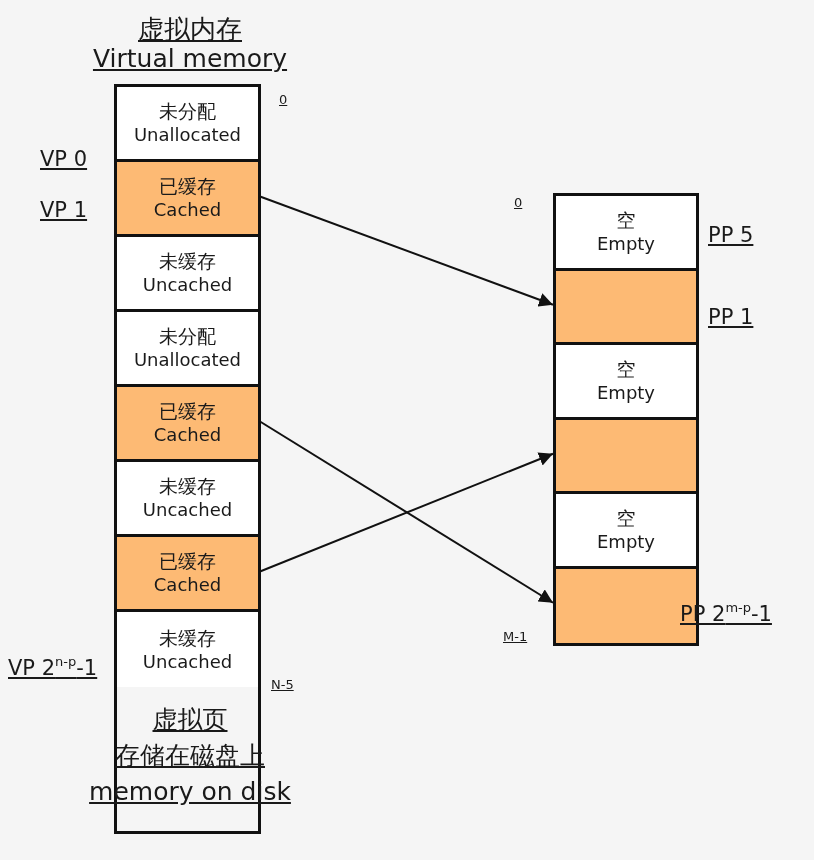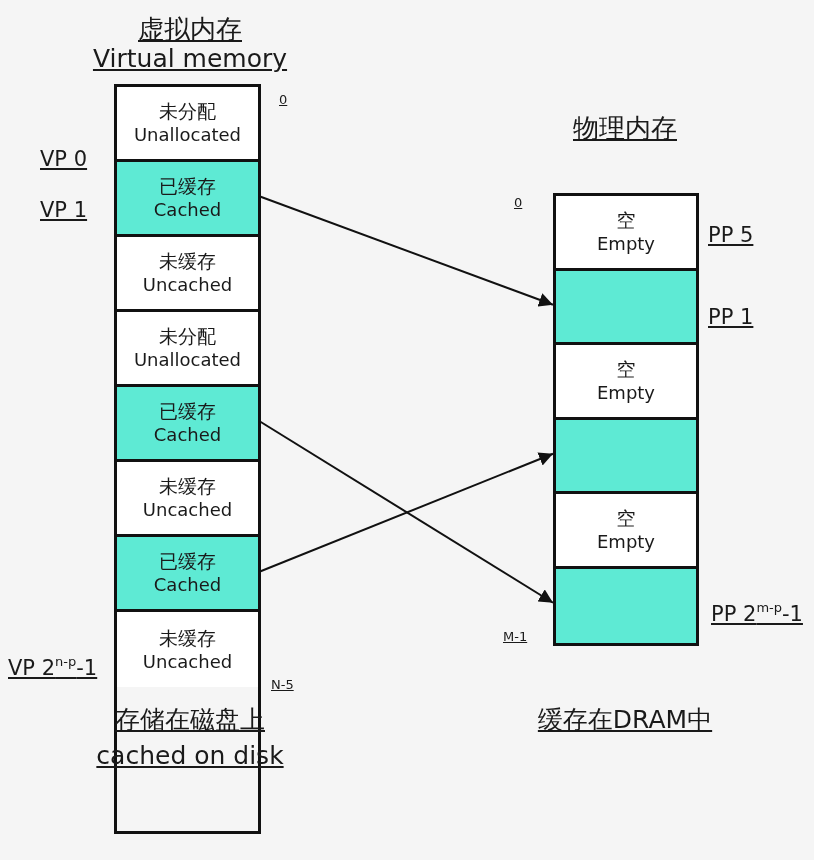--- a/index.html
+++ b/index.html
@@ -15,37 +15,36 @@
   .title-en { font-size: 25px; line-height: 30px; }
   .label { font-size: 21px; line-height: 24px; white-space: nowrap; }
   .small { font-size: 13px; line-height: 14px; }
   .col { position: absolute; border: 3px solid #111; box-sizing: border-box; }
   .cell {
     box-sizing: border-box; border-bottom: 3px solid #111;
     display: flex; flex-direction: column; align-items: center; justify-content: center;
     background: #ffffff;
   }
   .cell:last-child { border-bottom: none; }
-  .cell.cached { background: #5eead4; }
+  .cell.cached { background: #fdba74; }
   .cell .zh { font-size: 19px; line-height: 24px; }
   .cell .en { font-size: 18px; line-height: 24px; }
   .caption { font-size: 25px; line-height: 36px; }
   sup { font-size: 13px; vertical-align: 9px; }
   svg#arrows { position: absolute; left: 0; top: 0; }
 </style>
 </head>
 <body>
 
 <div class="abs center" style="left:60px; top:14px; width:260px;">
   <div class="title-zh">虚拟内存</div>
   <div class="title-en">Virtual memory</div>
 </div>
 
 <div class="abs center" style="left:505px; top:113px; width:240px;">
-  <div class="title-zh">物理内存</div>
 </div>
 
 <div class="col" id="vcol" style="left:114px; top:84px; width:147px; height:750px;">
     <div class="cell" style="height: 75px;">
       <div class="zh">未分配</div>
       <div class="en">Unallocated</div>
     </div>
     <div class="cell cached" style="height: 75px;">
       <div class="zh">已缓存</div>
       <div class="en">Cached</div>
@@ -99,28 +98,28 @@
 
 <div class="abs small" style="left:514px; top:196px;">0</div>
 <div class="abs small" style="left:503px; top:630px;">M-1</div>
 
 <div class="abs label" style="left:40px; top:119px;margin-top:28px;">VP 0</div>
 <div class="abs label" style="left:40px; top:198px;text-align:right;">VP 1</div>
 <div class="abs label" style="left:8px; top:650px;"><span>VP 2</span><sup>n-p</sup><span>-1</span></div>
 
 <div class="abs label" style="left:708px; top:223px;">PP 5</div>
 <div class="abs label" style="left:708px; top:305px;">PP 1</div>
-<div class="abs label" style="left:711px; top:596px;"><span>PP 2</span><sup>m-p</sup><span>-1</span></div>
+<div class="abs label" style="left:680px; top:596px;"><span>PP 2</span><sup>m-p</sup><span>-1</span></div>
 
 <div class="abs center caption" style="left:40px; top:702px; width:300px;">
+  <div>虚拟页</div>
   <div>存储在磁盘上</div>
-  <div>cached on disk</div>
+  <div>memory on disk</div>
 </div>
 <div class="abs center caption" style="left:470px; top:702px; width:310px;">
-  <div>缓存在DRAM中</div>
 </div>
 
 <svg id="arrows" width="814" height="860">
   <defs>
     <marker id="ah" viewBox="0 0 10 10" refX="10" refY="5" markerWidth="7" markerHeight="7" orient="auto">
       <path d="M0,0 L10,5 L0,10 z" fill="#111"></path>
     </marker>
   </defs>
 <line x1="260" y1="196.5" x2="553" y2="304.75" stroke="#111111" stroke-width="2" marker-end="url(#ah)"></line>
     <line x1="260" y1="421.5" x2="553" y2="602.75" stroke="#111111" stroke-width="2" marker-end="url(#ah)"></line>

